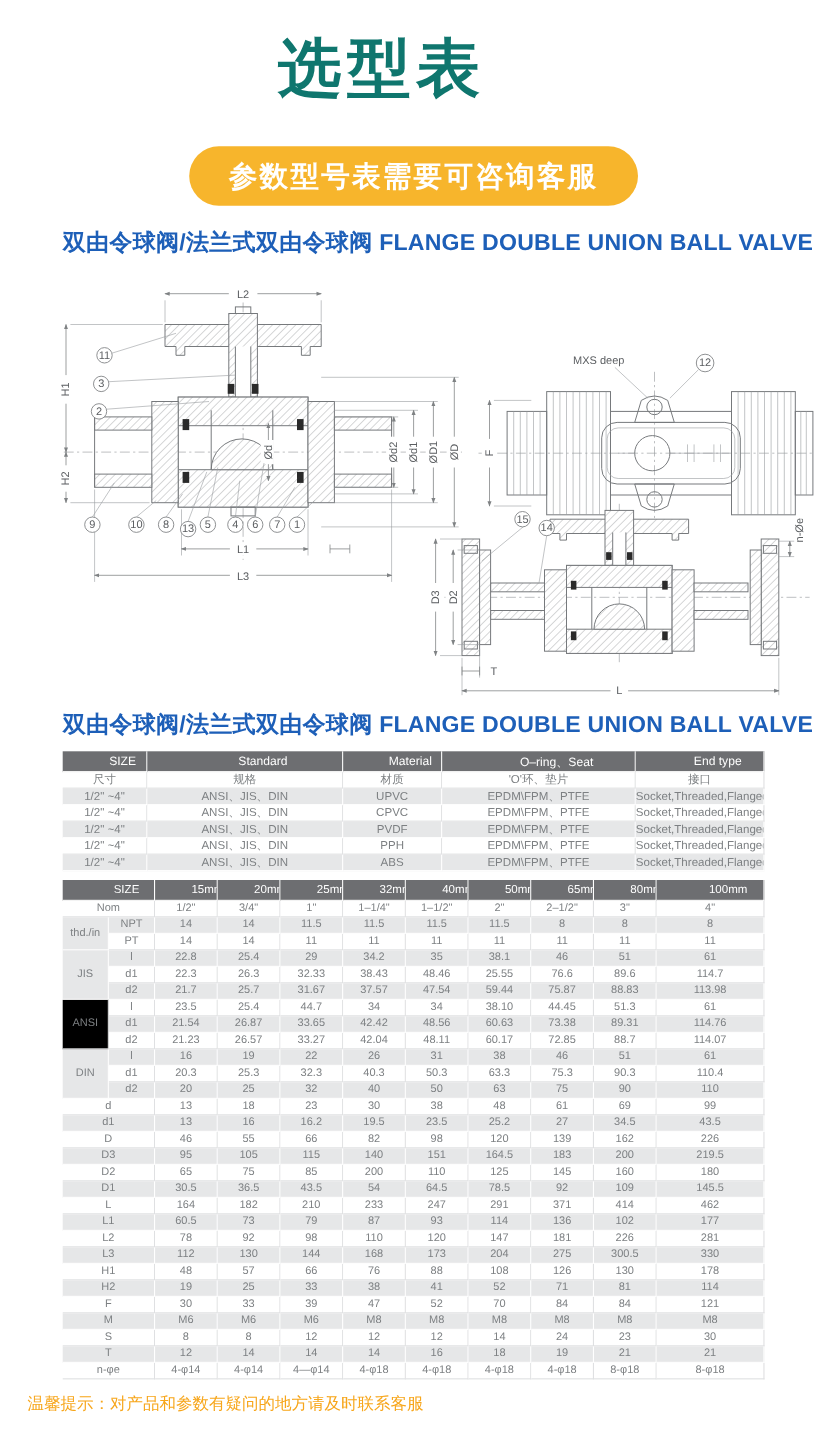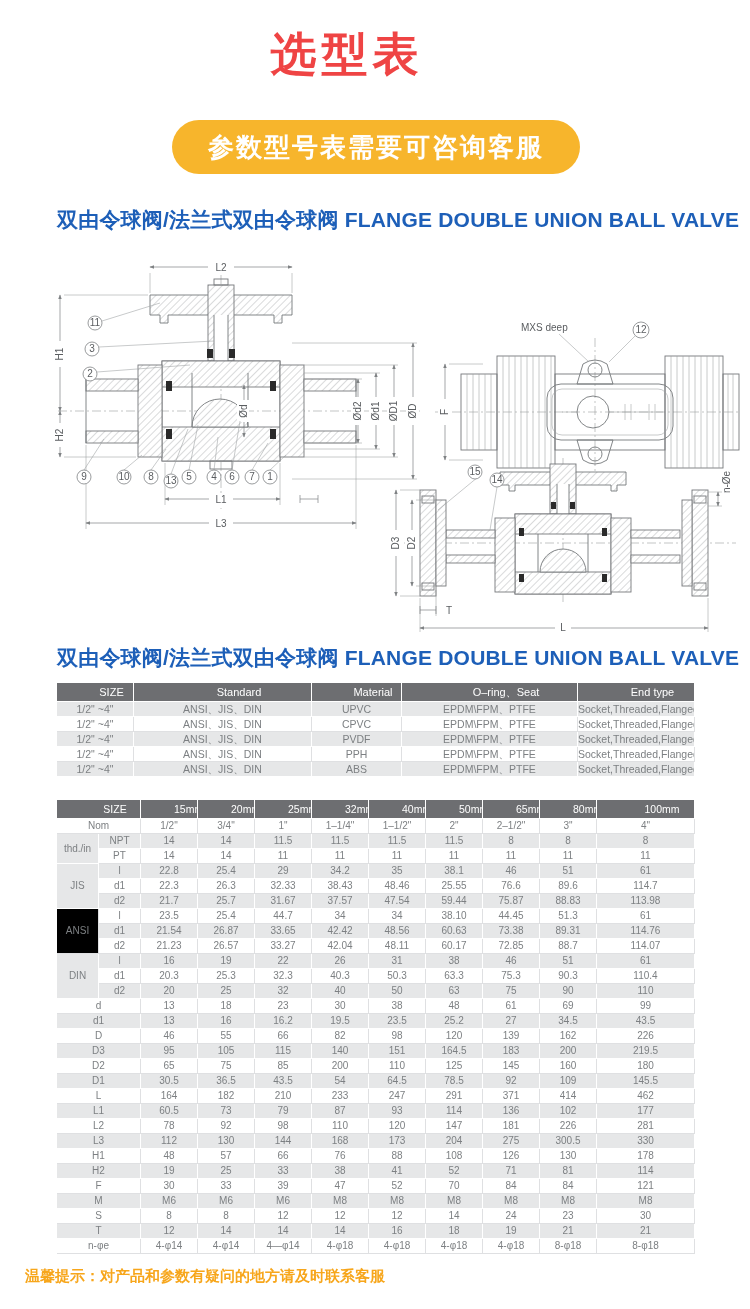--- a/index.html
+++ b/index.html
@@ -1,25 +1,25 @@
 <!DOCTYPE html>
 <html><head>
 <meta charset="utf-8">
 <style>
   html,body{margin:0;padding:0;background:#fff;}
   .page{position:relative;width:750px;height:1309px;background:#fff;overflow:hidden;
         font-family:"Liberation Sans","DejaVu Sans",sans-serif;}
   .title{position:absolute;top:24px;left:0;width:694px;text-align:center;
-         font-size:46px;font-weight:800;color:#ef4444;letter-spacing:5px;}
-  .banner{position:absolute;top:120px;left:172px;width:408px;height:54px;border-radius:27px;
+         font-size:58px;font-weight:800;color:#0f766e;letter-spacing:5px;}
+  .banner{position:absolute;top:133px;left:172px;width:408px;height:54px;border-radius:27px;
           background:#f7b52c;display:flex;align-items:center;justify-content:center;}
   .banner span{color:#fff;font-size:26px;font-weight:700;letter-spacing:2px;}
   .sec-heading{position:absolute;left:57px;font-size:21px;font-weight:700;color:#1d5fb8;letter-spacing:0.2px;}
   .h1{top:206px;} .h2{top:644px;}
-  .footer{position:absolute;top:1267px;left:25px;font-size:15px;font-weight:700;color:#f7a61b;}
+  .footer{position:absolute;top:1267px;left:25px;font-size:15px;font-weight:400;color:#f7a61b;}
 
   
   table{border-collapse:separate;border-spacing:0;table-layout:fixed;position:absolute;left:57px;width:638px;}
   .spec{top:683px;} .dims{top:800px;}
   th,td{padding:0;text-align:center;white-space:nowrap;overflow:hidden;}
   th{background:#6d6e71;color:#fff;font-weight:400;height:18px;font-size:11px;
      border-right:1px solid #fff;border-bottom:1px solid #fff;padding-left:33px;}
   td{height:14px;line-height:14px;font-size:10.5px;color:#7d8083;background:#fff;
      border-right:1px solid #dfe0e2;border-bottom:1px solid #dfe0e2;}
   tr.g td{background:#e6e7e8;border-right:1px solid #fff;border-bottom:1px solid #fff;}
@@ -389,20 +389,27 @@
         <col style="width:176px">
         <col style="width:117px">
       </colgroup>
     <thead>
       <tr>
         <th>SIZE</th>
         <th>Standard</th>
         <th>Material</th>
         <th>O–ring、Seat</th>
         <th>End type</th>
+      </tr>
+      <tr>
+        <td>尺寸</td>
+        <td>规格</td>
+        <td>材质</td>
+        <td>'O'环、垫片</td>
+        <td>接口</td>
       </tr>
     </thead>
     <tbody id="spec-body">
         <tr class="g">
           <td>1/2" ~4"</td>
           <td>ANSI、JIS、DIN</td>
           <td>UPVC</td>
           <td>EPDM\FPM、PTFE</td>
           <td>Socket,Threaded,Flanged</td>
         </tr>

